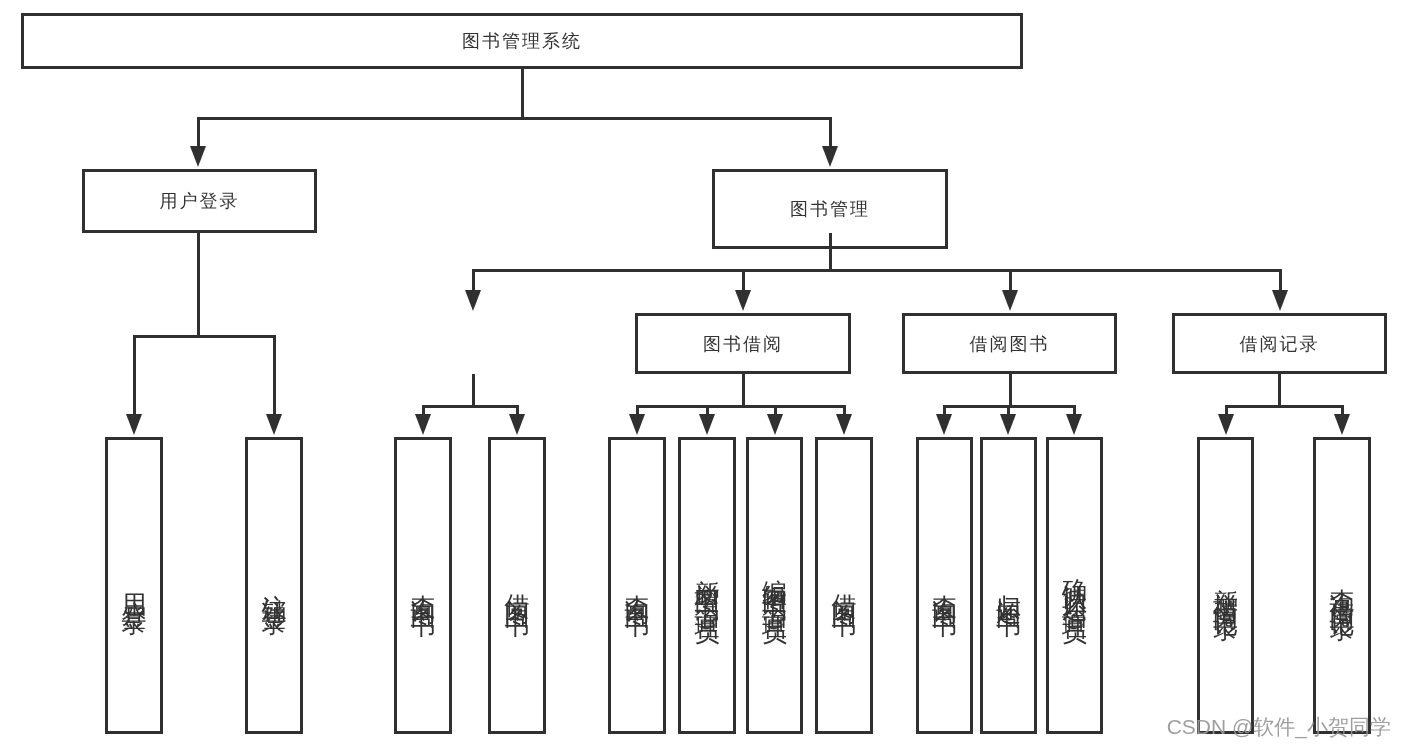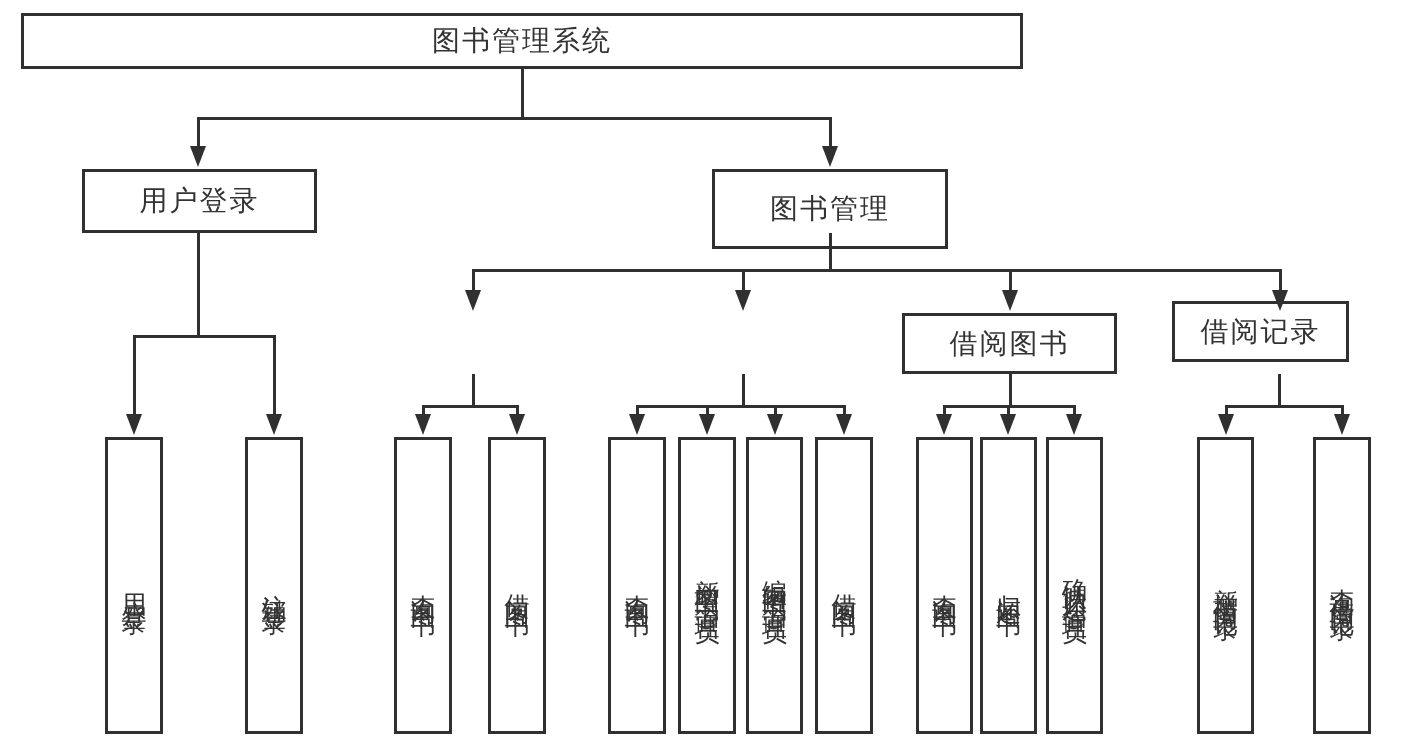--- a/index.html
+++ b/index.html
@@ -15,21 +15,21 @@
     position: absolute;
     box-sizing: border-box;
     border: 3px solid #303030;
     background: #ffffff;
     display: flex;
     align-items: center;
     justify-content: center;
     color: #333333;
   }
   .node.h span {
-    font-size: 28px;
+    font-size: 18px;
     letter-spacing: 2px;
     white-space: nowrap;
     font-family: Liberation Mono, monospace;
   }
   .node.v span {
     writing-mode: vertical-rl;
     text-orientation: mixed;
     font-size: 25px;
     letter-spacing: 6px;
     line-height: 1;
@@ -67,24 +67,27 @@
     <span>图书管理系统</span>
   </div>
 
   <div class="node h" style="left:82px; top:169px; width:235px; height:64px;">
     <span>用户登录</span>
   </div>
   <div class="node h" style="left:712px; top:169px; width:236px; height:80px;">
     <span>图书管理</span>
   </div>
 
+  <div class="node h" style="left:635px; top:313px; width:216px; height:61px;">
+    <span>图书借阅</span>
+  </div>
   <div class="node h" style="left:902px; top:313px; width:215px; height:61px;">
     <span>借阅图书</span>
   </div>
-  <div class="node h" style="left:1172px; top:301px; width:177px; height:61px;">
+  <div class="node h" style="left:1172px; top:313px; width:215px; height:61px;">
     <span>借阅记录</span>
   </div>
 
   <div class="node v" style="left:105px; top:437px; width:58px; height:297px;">
     <span>用户登录</span>
   </div>
   <div class="node v" style="left:245px; top:437px; width:58px; height:297px;">
     <span>注销登录</span>
   </div>
 
@@ -173,13 +176,14 @@
       <div class="vl" style="left: 1072.5px; top: 406px; width: 3px; height: 12px; background: rgb(48, 48, 48);"></div>
       <div class="ah" style="left: 1066px; top: 414px;"></div>
       <div class="vl" style="left: 1277.5px; top: 374px; width: 3px; height: 32px; background: rgb(48, 48, 48);"></div>
       <div class="hl" style="left: 1224.5px; top: 404.5px; width: 119px; height: 3px; background: rgb(48, 48, 48);"></div>
       <div class="vl" style="left: 1224.5px; top: 406px; width: 3px; height: 12px; background: rgb(48, 48, 48);"></div>
       <div class="ah" style="left: 1218px; top: 414px;"></div>
       <div class="vl" style="left: 1340.5px; top: 406px; width: 3px; height: 12px; background: rgb(48, 48, 48);"></div>
       <div class="ah" style="left: 1334px; top: 414px;"></div>
     </div>
 
+  <div class="watermark">CSDN @软件_小贺同学</div>
 </div>
 
 </body></html>

